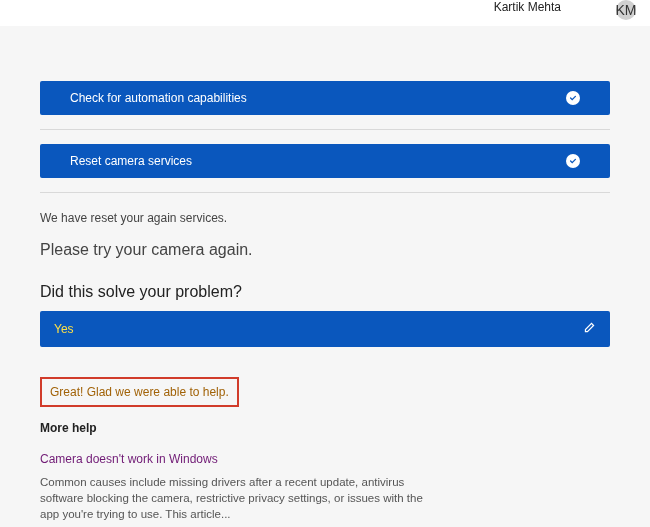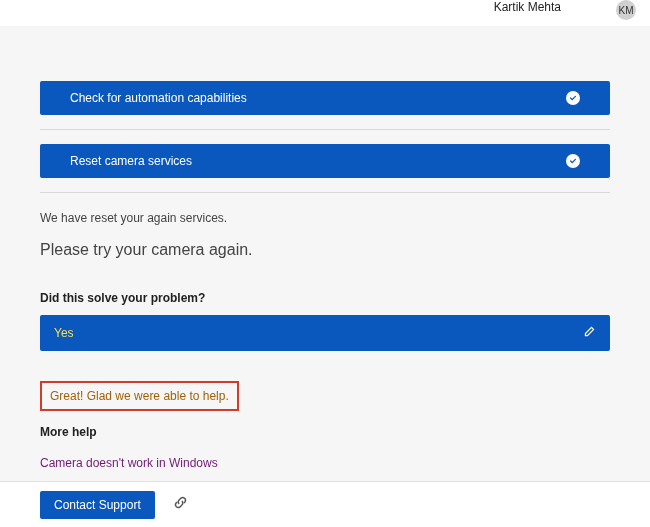--- a/index.html
+++ b/index.html
@@ -12,21 +12,21 @@
     padding: 0 14px;
     font-size: 12px;
     color: #222;
     gap: 47px;
   }
   .top-bar .avatar {
     width: 20px; height: 20px;
     background: #d0d0d0;
     border-radius: 50%;
     display: flex; align-items: center; justify-content: center;
-    font-size: 10px; color: #333;
+    font-size: 14px; color: #333;
     margin-left: 8px;
   }
   .page-body {
     background: #f6f6f6;
     height: calc(100% - 26px);
     padding: 0;
     position: relative;
   }
   .content {
     padding: 55px 40px 0 40px;
@@ -59,24 +59,24 @@
     font-size: 12px;
     color: #444;
     margin-top: 18px;
   }
   .instruction-text {
     font-size: 16px;
     color: #444;
     margin-top: 16px;
   }
   .question {
-    font-size: 12px;
-    font-weight: 700;
+    font-size: 16px;
+    font-weight: 400;
     color: #222;
-    margin-top: 32px;
+    margin-top: 24px;
     margin-bottom: 10px;
   }
   .answer-bar {
     background: #0a57bd;
     color: #fde047;
     font-size: 12px;
     padding: 10px 14px;
     display: flex;
     align-items: center;
     justify-content: space-between;
@@ -186,22 +186,13 @@
       <span>Great! Glad we were able to help.</span>
     </div>
 
     <div class="more-help">More help</div>
 
     <a href="#" class="article-link">Camera doesn't work in Windows</a>
     <div class="article-desc">Common causes include missing drivers after a recent update, antivirus software blocking the camera, restrictive privacy settings, or issues with the app you're trying to use. This article...</div>
 
   </div>
 
-  <div class="bottom-bar">
-    <button class="contact-btn">Contact Support</button>
-    <span class="link-icon">
-      <svg viewBox="0 0 16 16">
-        <path d="M6.5 9.5 a3 3 0 0 1 0 -4.2 l2 -2 a3 3 0 0 1 4.2 4.2 l-1 1"></path>
-        <path d="M9.5 6.5 a3 3 0 0 1 0 4.2 l-2 2 a3 3 0 0 1 -4.2 -4.2 l1 -1"></path>
-      </svg>
-    </span>
-  </div>
 </div>
 
 </body></html>

